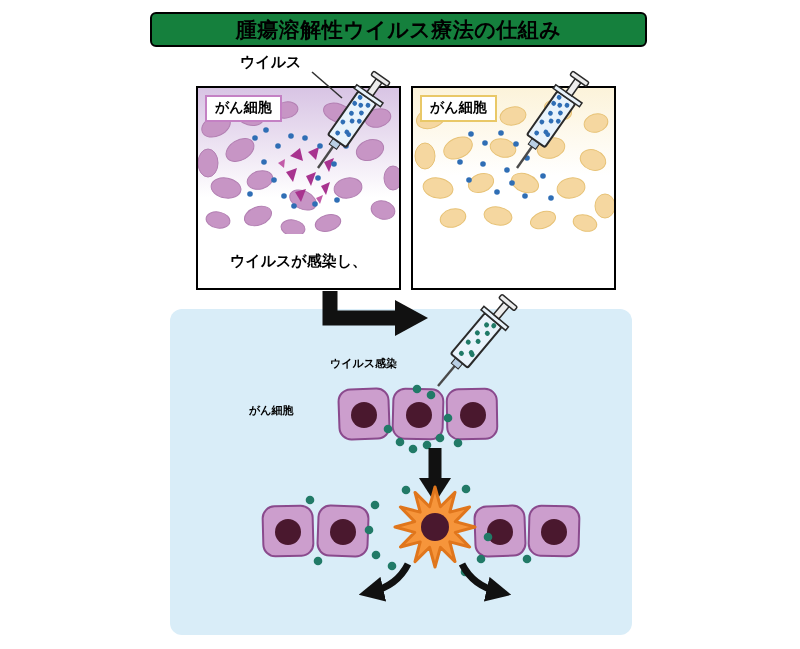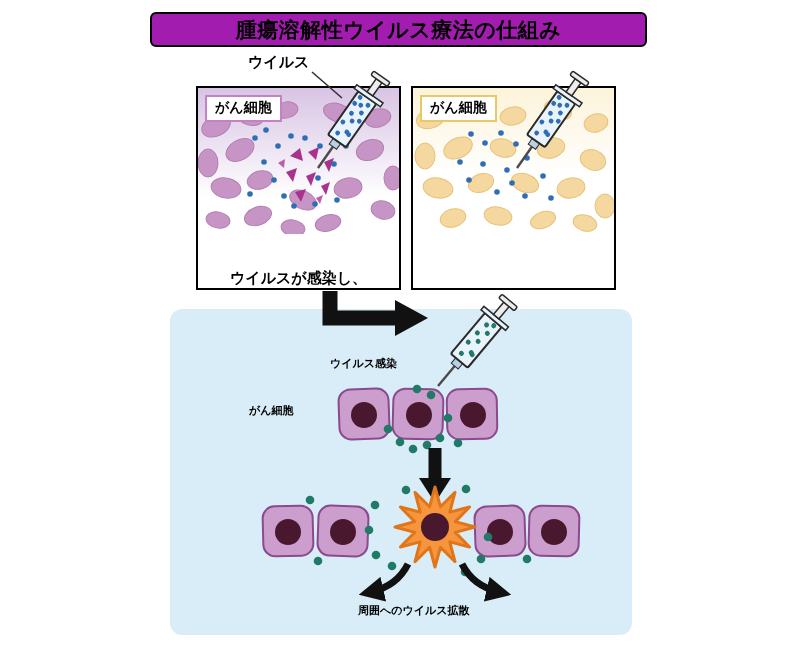--- a/index.html
+++ b/index.html
@@ -7,32 +7,32 @@
     --normal_cell:#f5d7a0; --normal_cell_edge:#e7c276; --normal_bg_top:#fcf3da;
     --cancer_tag_border:#c481c4; --normal_tag_border:#e9c867;
     --virus_blue:#2f6eb5; --virus_teal:#217a67; --fragment:#a8338f; --fragment_light:#c25ba8;
     --process_bg:#d9edf8; --cell_fill:#cc9ecd; --cell_border:#8a4a8d; --nucleus:#4a182e;
     --burst_fill:#f6953b; --burst_edge:#e0761c; --arrow:#111111;
     --syringe_fill:#e9f3fb; --outline:#2a2a2a;
   }
   *{box-sizing:border-box;margin:0;padding:0}
   body{width:800px;height:649px;background:#fff;font-family:"Liberation Sans","DejaVu Sans",sans-serif;color:#000}
   .canvas{position:relative;width:800px;height:649px;background:#fff;overflow:hidden}
-  .title-box{position:absolute;left:150px;top:12px;width:497px;height:35px;border:2.5px solid #000;border-radius:6px;background:#a21caf;display:flex;align-items:center;justify-content:center;font-size:21px;font-weight:bold;letter-spacing:.5px;z-index:6}
-  .virus-label{position:absolute;left:248px;top:53px;font-size:15px;font-weight:bold;z-index:6}
+  .title-box{position:absolute;left:150px;top:12px;width:497px;height:35px;border:2.5px solid #000;border-radius:6px;background:#15803d;display:flex;align-items:center;justify-content:center;font-size:21px;font-weight:bold;letter-spacing:.5px;z-index:6}
+  .virus-label{position:absolute;left:240px;top:53px;font-size:15px;font-weight:bold;z-index:6}
   .leader{position:absolute;left:306px;top:68px;z-index:6}
   .panel{position:absolute;top:86px;width:205px;height:204px;border:2px solid #000;background:#fff;display:flex;flex-direction:column;z-index:1}
   .panel-cancer{left:196px}
   .panel-normal{left:411px}
   .panel-art{position:relative;width:201px;height:146px;overflow:hidden}
   .panel-art svg{display:block}
   .tag{position:absolute;left:7px;top:7px;background:#fff;border:2px solid;padding:2px 8px 3px;font-size:14px;font-weight:bold;z-index:3}
   .tag-cancer{border-color:var(--cancer_tag_border)}
   .tag-normal{border-color:var(--normal_tag_border)}
-  .panel-caption{flex:1;display:flex;flex-direction:column;align-items:center;justify-content:flex-end;font-size:15px;font-weight:bold;line-height:1.35}
+  .panel-caption{flex:1;display:flex;flex-direction:column;align-items:center;justify-content:center;font-size:15px;font-weight:bold;line-height:1.35}
   .syringe{position:absolute;z-index:5}
   .syr-left{left:300px;top:52px}
   .syr-right{left:499px;top:52px}
   .syr-bottom{left:420px;top:290px}
   .bent-arrow{position:absolute;left:315px;top:285px;z-index:4}
   .process-panel{position:absolute;left:170px;top:309px;width:462px;height:326px;background:var(--process_bg);border-radius:12px;z-index:1}
   .process-art{position:absolute;left:170px;top:309px;z-index:2}
   .plabel{position:absolute;font-weight:bold;font-size:11px;z-index:3;white-space:nowrap}
   .lbl-infection{left:330px;top:356px}
   .lbl-cancer{left:249px;top:403px}
@@ -316,15 +316,14 @@
           <circle cx="46" cy="6" r="2.5"></circle>
       </g>
       <rect x="86" y="-16" width="4.5" height="32" style="fill:var(--syringe_fill);stroke:var(--outline);stroke-width:1.5"></rect>
       <rect x="90.5" y="-3.5" width="16" height="7" style="fill:#ededed;stroke:var(--outline);stroke-width:1.5"></rect>
       <rect x="106.5" y="-10" width="5" height="20" rx="1.5" style="fill:#ededed;stroke:var(--outline);stroke-width:1.5"></rect>
     </g>
   </svg>
 
   <div class="plabel lbl-infection">ウイルス感染</div>
   <div class="plabel lbl-cancer">がん細胞</div>
-  <div class="plabel lbl-spread">周囲へのウイルス拡散</div>
 
 </div>
 
 </body></html>

